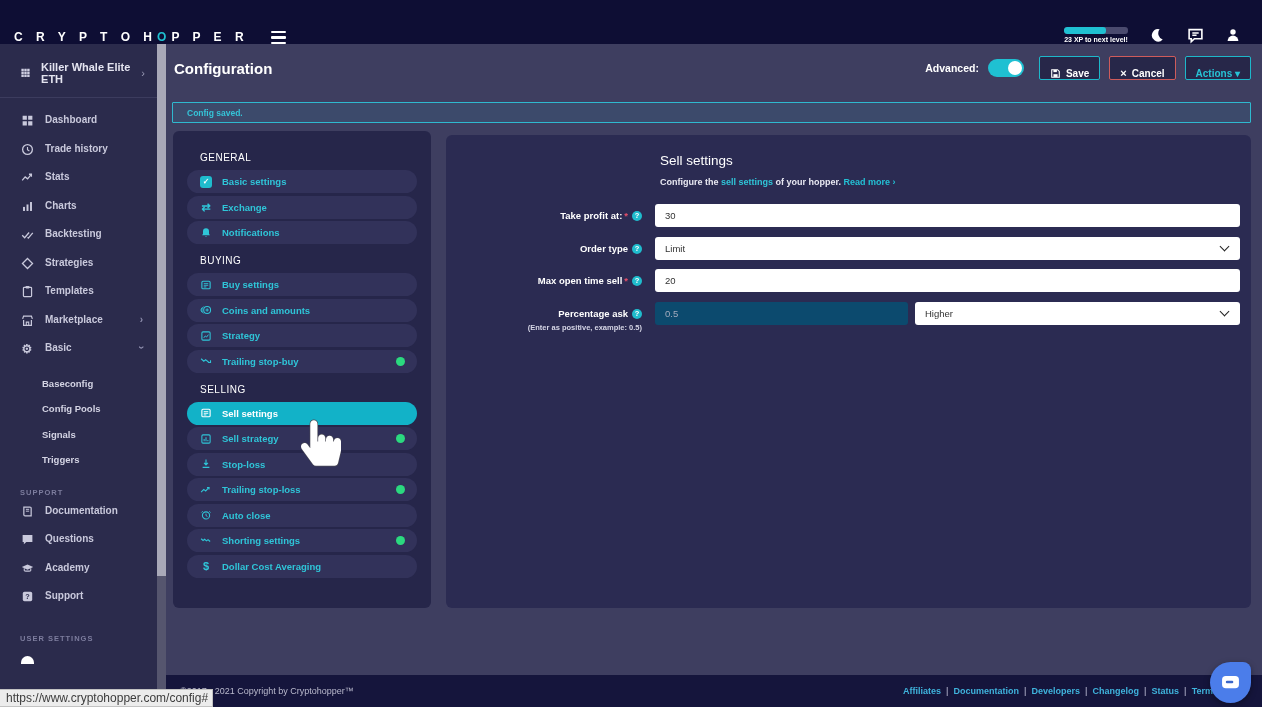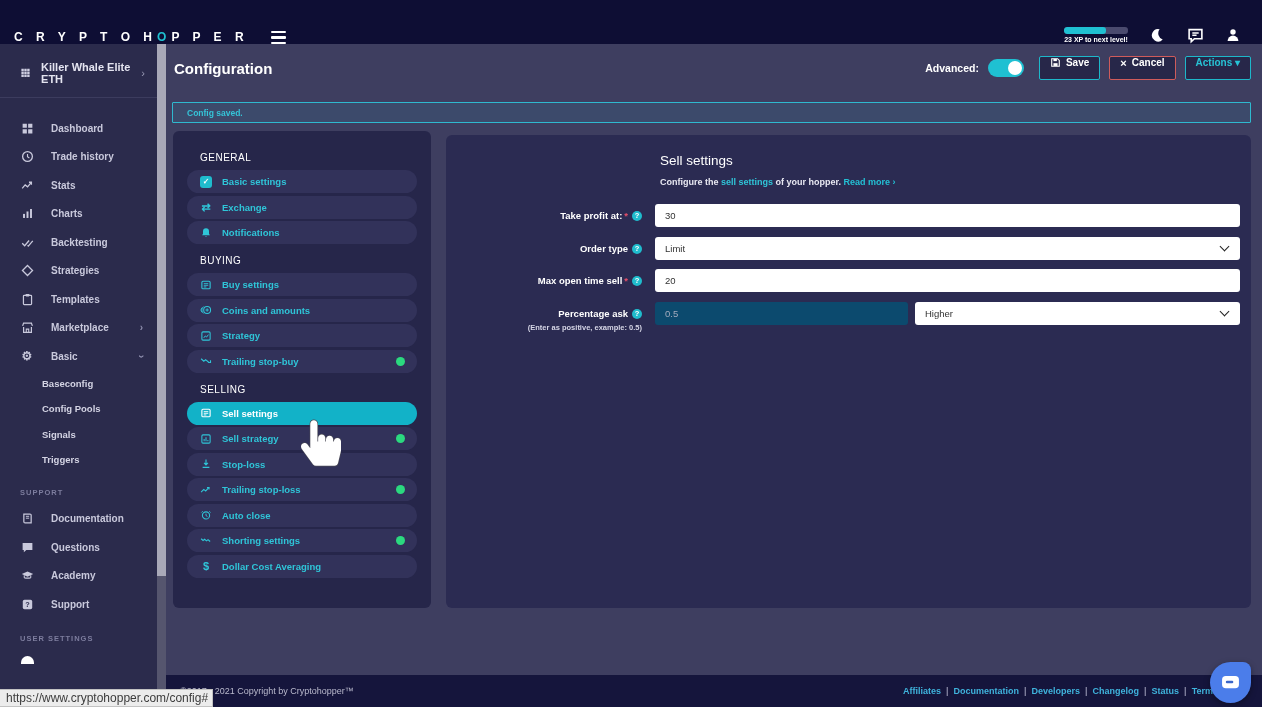--- a/index.html
+++ b/index.html
@@ -19,41 +19,41 @@
   .xp-text{font-size:7px;font-weight:bold;color:#fff;margin-top:2px;white-space:nowrap}
   .tb-icon{color:#fff;display:flex;align-items:center;justify-content:center;width:18px;height:18px;cursor:pointer}
   .tb-icon svg{display:block}
 
   
   .sidebar{position:absolute;left:0;top:44px;width:157px;height:663px;background:#2b2b4c;z-index:5}
   .hopper-select{display:flex;align-items:center;height:50px;margin-top:4px;padding:0 12px 0 20px;border-bottom:1px solid #3c3c5e;gap:10px;cursor:pointer}
   .hopper-select .label{font-size:11px;font-weight:bold;color:#e4e4f0}
   .hopper-select .chev{margin-left:auto;color:#9a9ab5;font-size:11px}
   .nav{margin-top:16px}
-  .nav-item{height:28.5px;display:flex;align-items:center;padding-left:20px;gap:17px;color:#c9c9dc;font-size:10px;font-weight:bold;cursor:pointer}
+  .nav-item{height:28.5px;display:flex;align-items:flex-start;padding-left:20px;gap:11px;color:#c9c9dc;font-size:10px;font-weight:bold;cursor:pointer}
   .nav-item .nicon{width:14px;display:flex;justify-content:center;color:#c9c9dc;font-size:12px}
   .nav-item .chev{margin-left:auto;margin-right:14px;color:#8f8fae;font-size:10px}
   .chev-down{display:inline-block;transform:rotate(90deg)}
   .sub-item{height:25.5px;display:flex;align-items:center;padding-left:42px;color:#d4d4e4;font-size:9.5px;font-weight:bold;cursor:pointer}
   .section-label{padding-left:20px;margin-top:15px;margin-bottom:8px;font-size:7.5px;font-weight:bold;letter-spacing:1px;color:#7d7d9e}
   .partial-icon{position:absolute;left:21px;top:612px;width:13px;height:8px;background:#fff;border-radius:7px 7px 0 0}
 
   
   .scrollbar{position:absolute;left:157px;top:44px;width:9px;height:663px;background:#55556e;z-index:6}
   .scroll-thumb{width:9px;height:532px;background:#a9a9b8}
 
   
   .main{position:absolute;left:166px;top:44px;width:1096px;height:663px;background:#3e3e60}
   .page-header{position:absolute;left:8px;top:10px;right:11px;height:28px;display:flex;align-items:center}
   .page-title{font-size:15px;font-weight:bold;color:#fff}
   .header-right{margin-left:auto;display:flex;align-items:center;gap:9px}
   .adv-label{font-size:10.5px;font-weight:bold;color:#fff}
   .toggle{width:36px;height:18px;background:#1fc0d2;border-radius:9px;position:relative;cursor:pointer;margin-right:6px}
   .toggle .knob{position:absolute;right:2px;top:2px;width:14px;height:14px;background:#fff;border-radius:50%}
-  .btn{height:24px;display:flex;align-items:flex-start;gap:5px;padding:0 10px;font-size:10px;font-weight:bold;border-radius:2px;background:#272749;cursor:pointer;white-space:nowrap}
+  .btn{height:24px;display:flex;align-items:flex-end;gap:5px;padding:0 10px;font-size:10px;font-weight:bold;border-radius:2px;background:#272749;cursor:pointer;white-space:nowrap}
   .btn-save{border:1px solid #1db8ca;color:#fff}
   .btn-cancel{border:1px solid #cf5b5b;color:#fff}
   .btn-actions{border:1px solid #1db8ca;color:#27c3d5}
   .btn svg{display:block}
   .xmark{font-size:11px;font-weight:bold}
 
   .alert{position:absolute;left:6px;top:58px;right:11px;height:21px;border:1px solid #2fb9cf;border-radius:1px;background:rgba(47,185,207,.10);display:flex;align-items:center;padding-left:14px}
   .alert-text{font-size:8.5px;font-weight:bold;color:#35c4d8}
 
   

